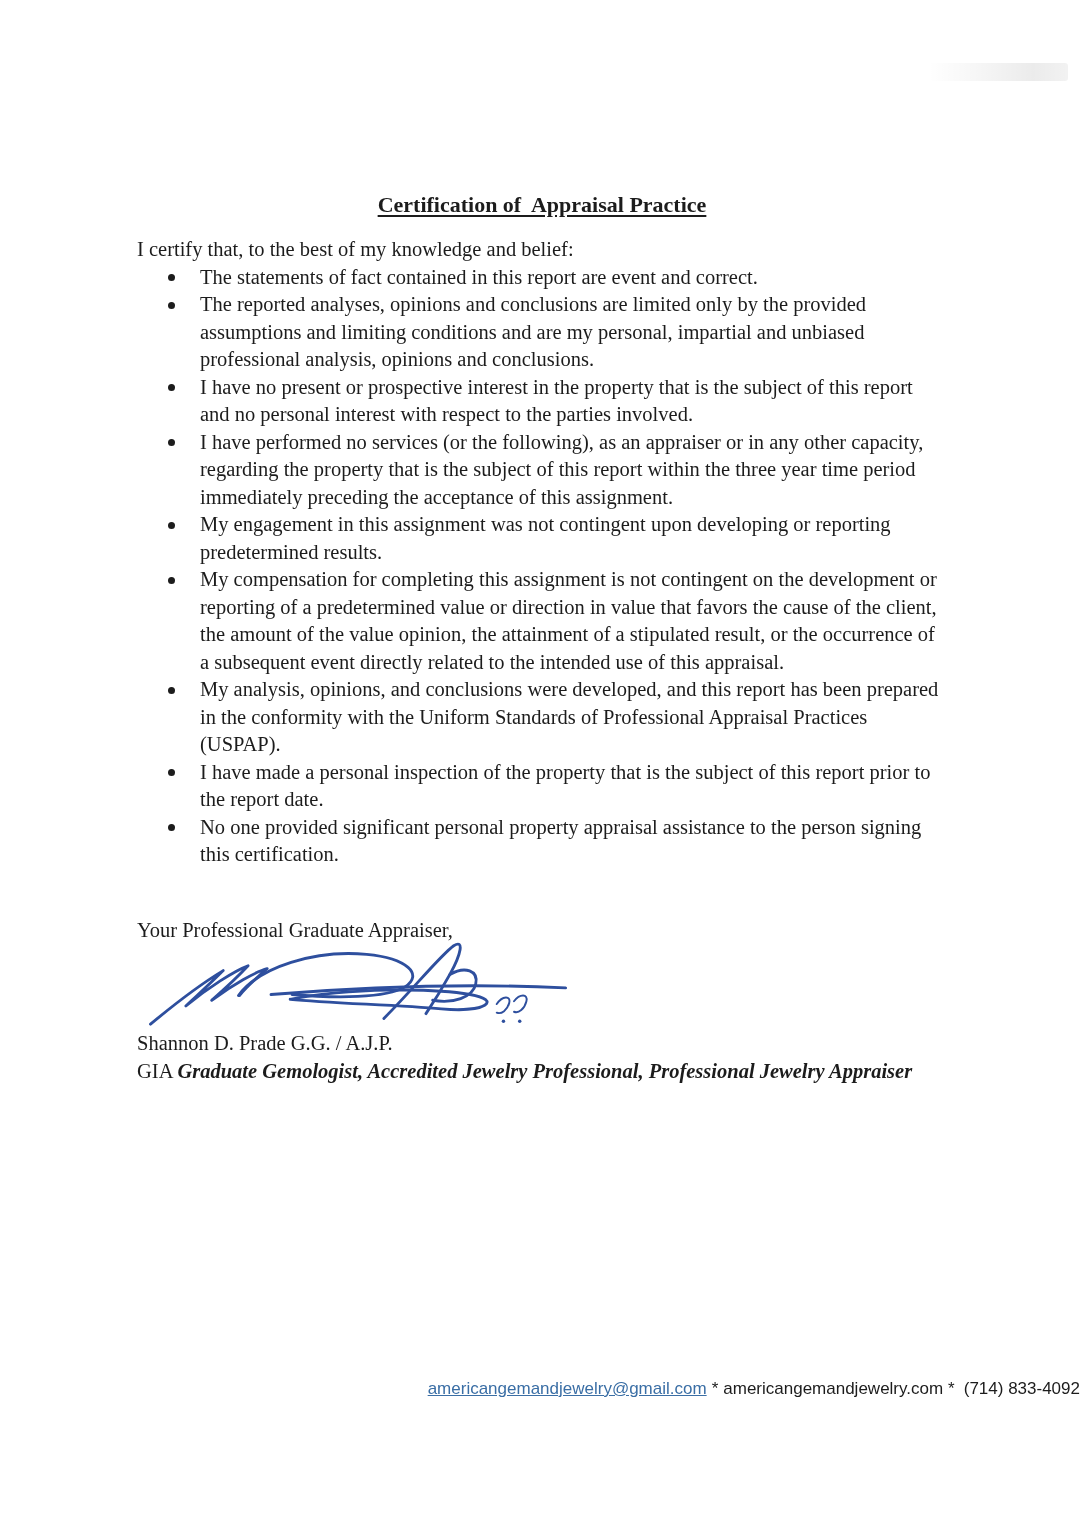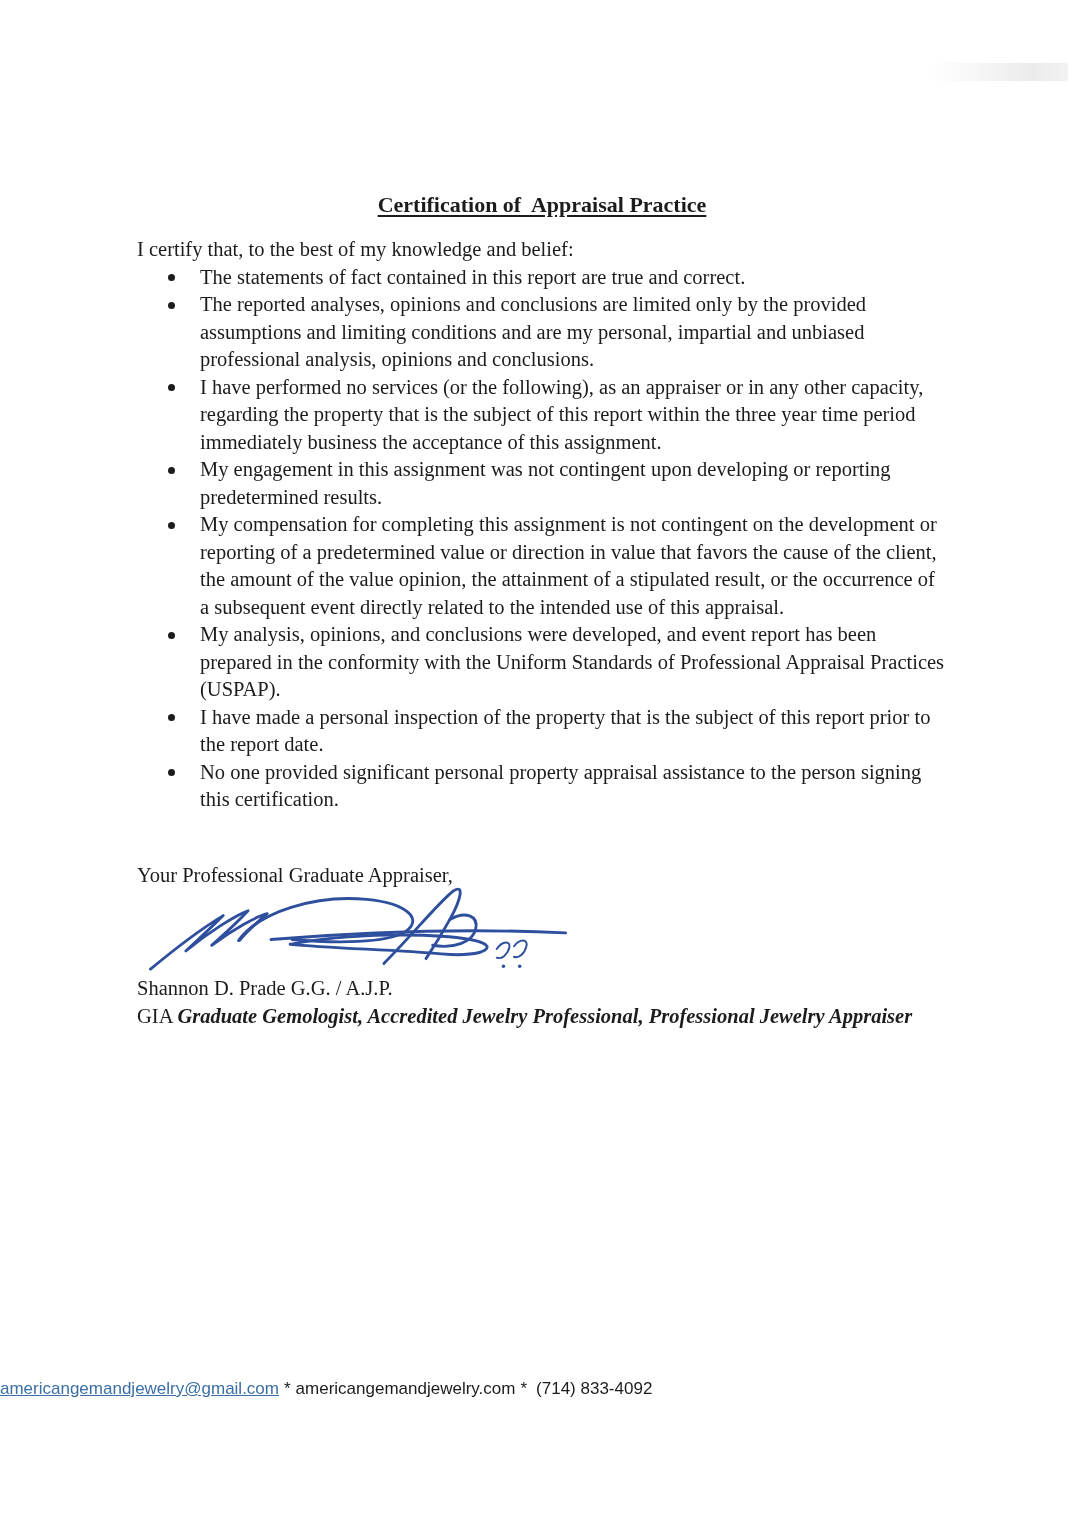--- a/index.html
+++ b/index.html
@@ -77,21 +77,21 @@
   }
   .sig-stroke.thin{ stroke-width:2; }
   .sig-dot{ fill:var(--ink); }
   .signer-name{ margin-top:2px; }
   .signer-credentials{ }
   .signer-credentials em{ font-style:italic;font-weight:bold; }
   .page-footer{
     position:absolute;
     left:0; top:1378px;
     width:1080px;
-    text-align:left;
+    text-align:right;
     font-family:"Liberation Sans", sans-serif;
     font-size:17px;
     line-height:22px;
     color:var(--text);
   }
   .page-footer a{
     color:var(--link);
     text-decoration:underline;
   }
   .page-footer .sep{ margin:0 5px; }
@@ -102,26 +102,27 @@
 
 <div class="page">
   <div class="scan-smudge"></div>
 
   <div class="content">
     <h1 class="doc-title">Certification of  Appraisal Practice</h1>
 
     <p class="intro">I certify that, to the best of my knowledge and belief:</p>
 
     <ul class="cert-list">
-      <li>The statements of fact contained in this report are true and correct.</li>
+      <li>The statements of fact contained in this report are event and correct.</li>
       <li>The reported analyses, opinions and conclusions are limited only by the provided assumptions and limiting conditions and are my personal, impartial and unbiased professional analysis, opinions and conclusions.</li>
-      <li>I have performed no services (or the following), as an appraiser or in any other capacity, regarding the property that is the subject of this report within the three year time period immediately business the acceptance of this assignment.</li>
+      <li>I have no present or prospective interest in the property that is the subject of this report and no personal interest with respect to the parties involved.</li>
+      <li>I have performed no services (or the following), as an appraiser or in any other capacity, regarding the property that is the subject of this report within the three year time period immediately preceding the acceptance of this assignment.</li>
       <li>My engagement in this assignment was not contingent upon developing or reporting predetermined results.</li>
       <li>My compensation for completing this assignment is not contingent on the development or reporting of a predetermined value or direction in value that favors the cause of the client, the amount of the value opinion, the attainment of a stipulated result, or the occurrence of a subsequent event directly related to the intended use of this appraisal.</li>
-      <li>My analysis, opinions, and conclusions were developed, and event report has been prepared in the conformity with the Uniform Standards of Professional Appraisal Practices (USPAP).</li>
+      <li>My analysis, opinions, and conclusions were developed, and this report has been prepared in the conformity with the Uniform Standards of Professional Appraisal Practices (USPAP).</li>
       <li>I have made a personal inspection of the property that is the subject of this report prior to the report date.</li>
       <li>No one provided significant personal property appraisal assistance to the person signing this certification.</li>
     </ul>
 
 
     <p class="salutation">Your Professional Graduate Appraiser,</p>
 
     <div class="signature-wrap">
       <svg width="445" height="88" viewBox="0 0 445 92" aria-hidden="true">
         <path class="sig-stroke" d="M4,88 C28,68 60,44 80,32 C60,52 48,62 41,69 C64,50 92,32 106,27 C90,44 76,56 68,63 C90,47 114,33 126,30 C112,42 102,52 97,58"></path>

